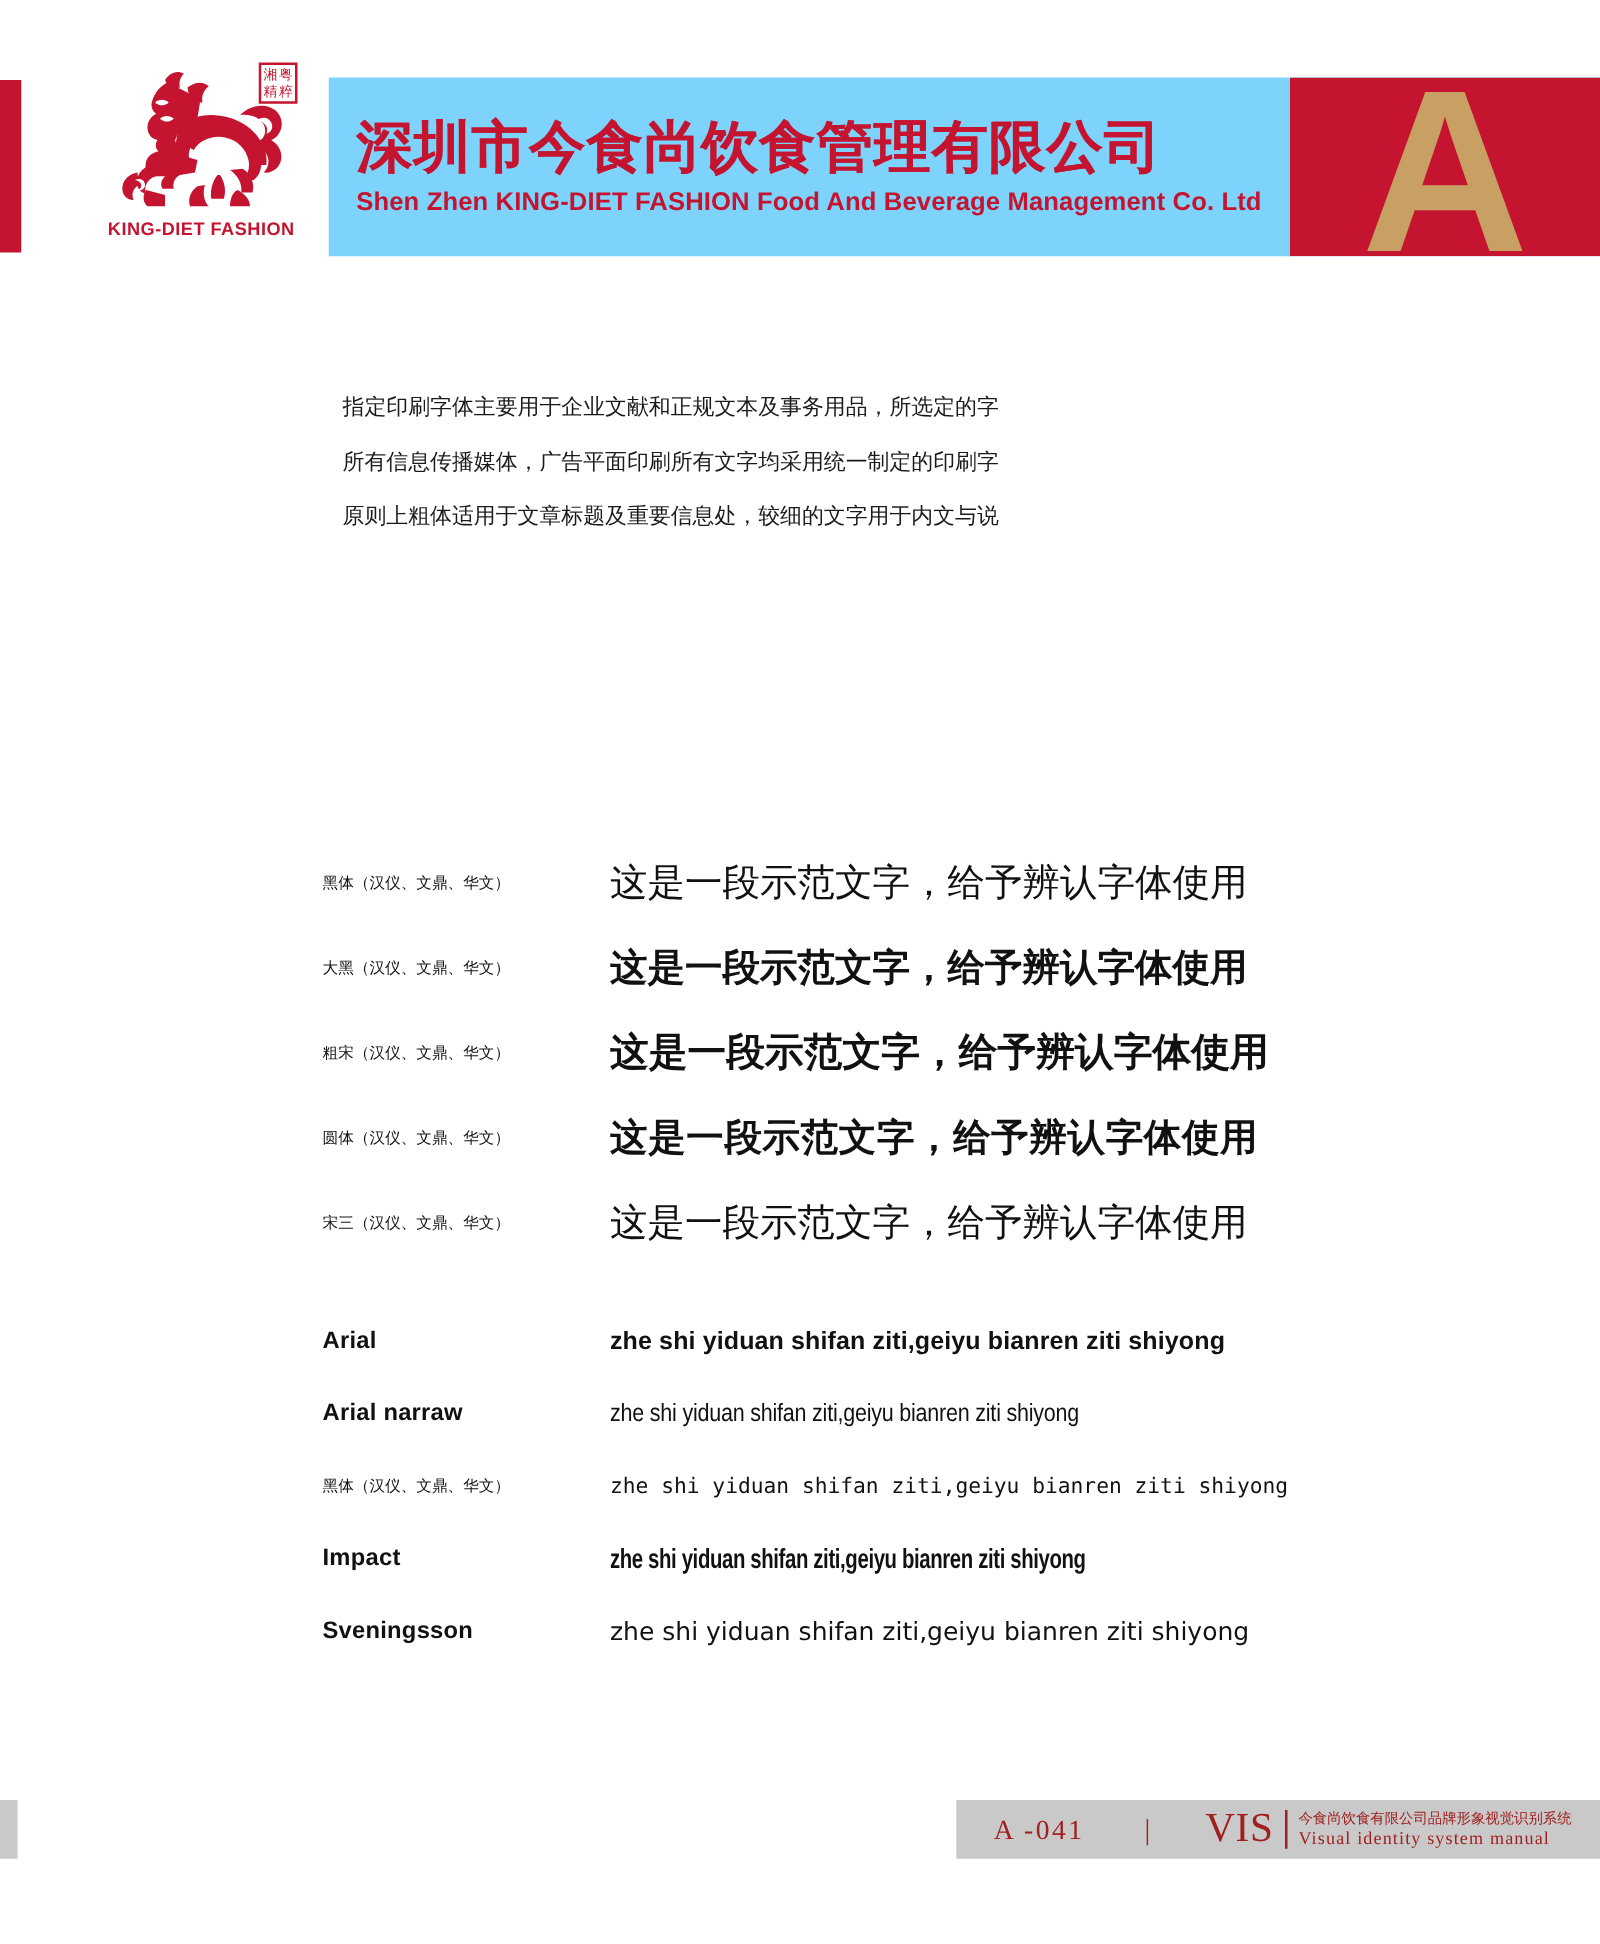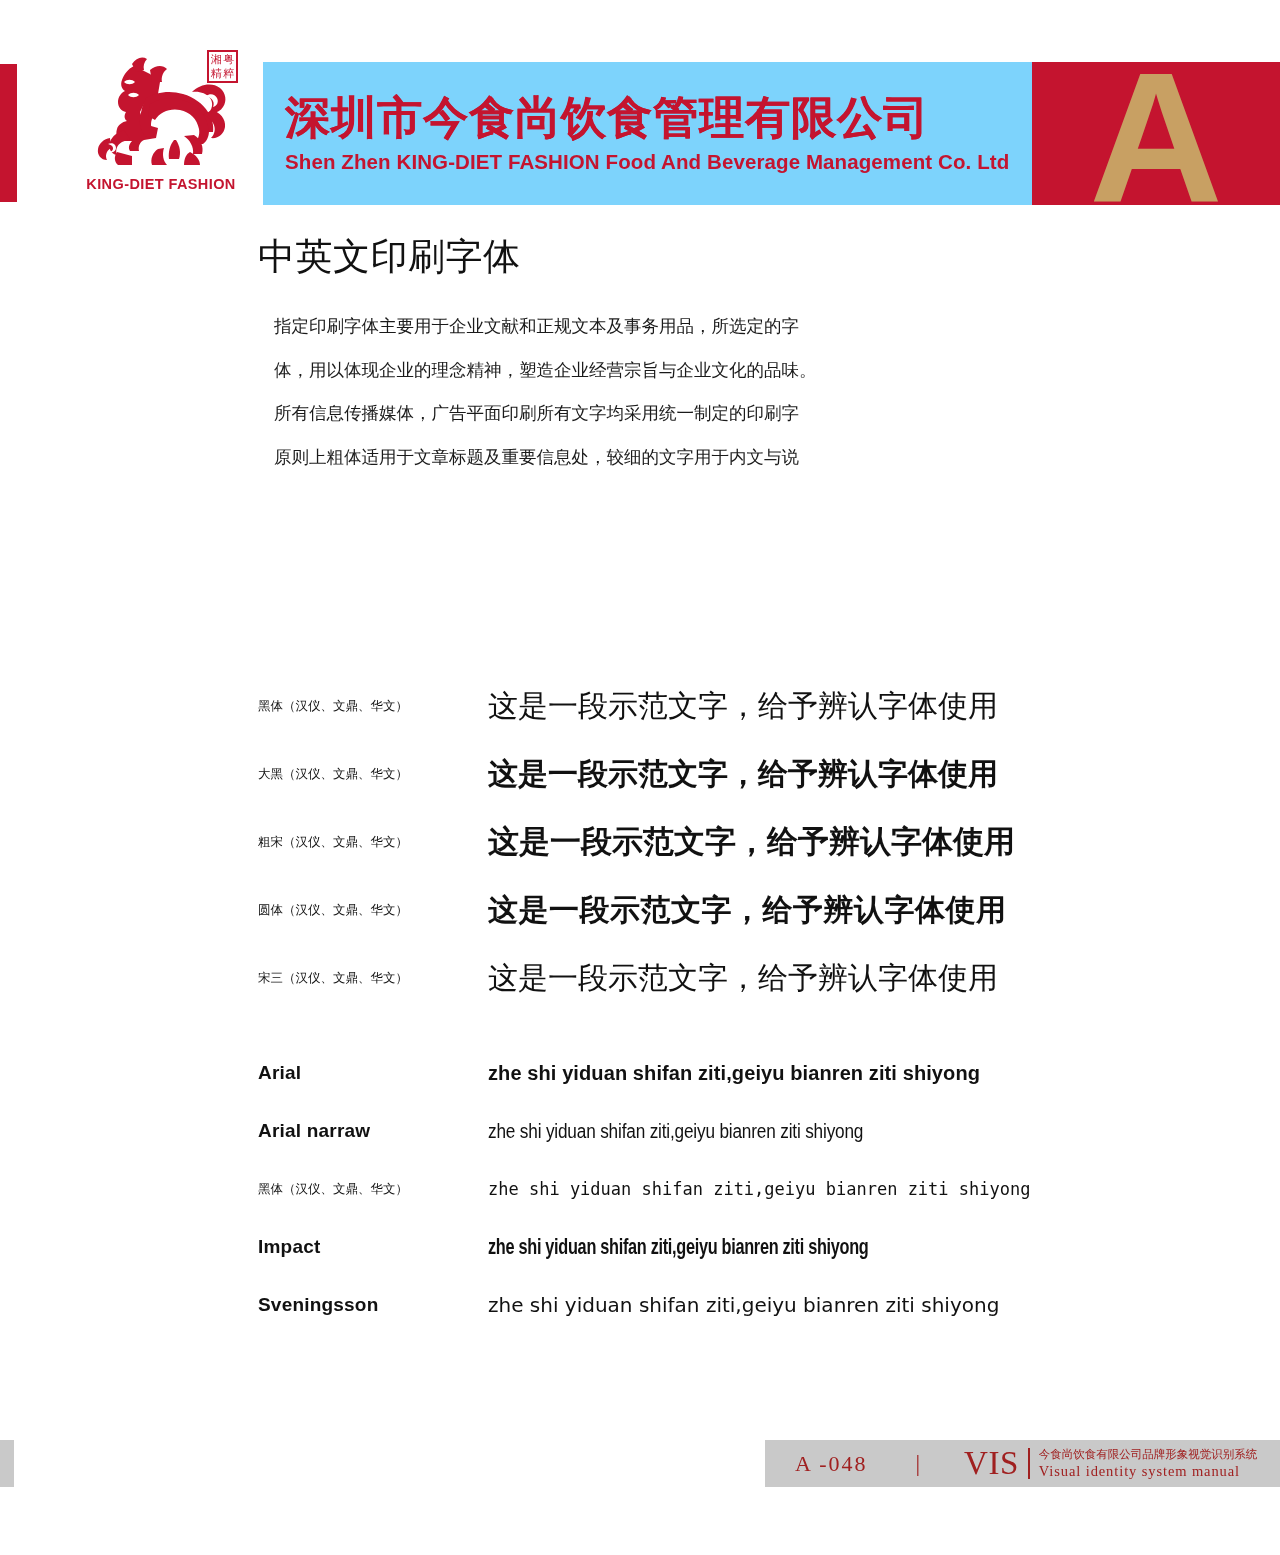--- a/index.html
+++ b/index.html
@@ -327,25 +327,23 @@
   <div class="hdr-band">
     <div class="hdr-band-text">
       <div class="hdr-cn">深圳市今食尚饮食管理有限公司</div>
       <div class="hdr-en">Shen Zhen  KING-DIET FASHION Food And Beverage Management Co. Ltd</div>
     </div>
     <div class="hdr-redblock">
       <div class="hdr-letterA">A</div>
     </div>
   </div>
 
-  <div class="sec-title">中英文印刷字体</div>
 
   <div class="intro">
     <p>指定印刷字体主要用于企业文献和正规文本及事务用品，所选定的字</p>
-    <p>体，用以体现企业的理念精神，塑造企业经营宗旨与企业文化的品味。</p>
     <p>所有信息传播媒体，广告平面印刷所有文字均采用统一制定的印刷字</p>
     <p>原则上粗体适用于文章标题及重要信息处，较细的文字用于内文与说</p>
   </div>
 
   <div class="samples-cn">
     <div class="row cn-row">
       <div class="row-label">黑体（汉仪、文鼎、华文）</div>
       <div class="row-sample s-heiti">这是一段示范文字，给予辨认字体使用</div>
     </div>
     <div class="row cn-row">
@@ -395,21 +393,21 @@
       <div class="row-label latin">Sveningsson</div>
       <div class="row-sample">
         <span class="s-sven">zhe shi yiduan shifan ziti,geiyu bianren ziti shiyong</span>
       </div>
     </div>
   </div>
 
   <div class="foot-left-tick"></div>
 
   <div class="foot-bar">
-    <div class="foot-code">A -048</div>
+    <div class="foot-code">A -041</div>
     <div class="foot-sep">|</div>
     <div class="foot-vis">VIS</div>
     <div class="foot-rule"></div>
     <div class="foot-txt">
       <div class="foot-txt-cn">今食尚饮食有限公司品牌形象视觉识别系统</div>
       <div class="foot-txt-en">Visual identity system manual</div>
     </div>
   </div>
 
 </div>

